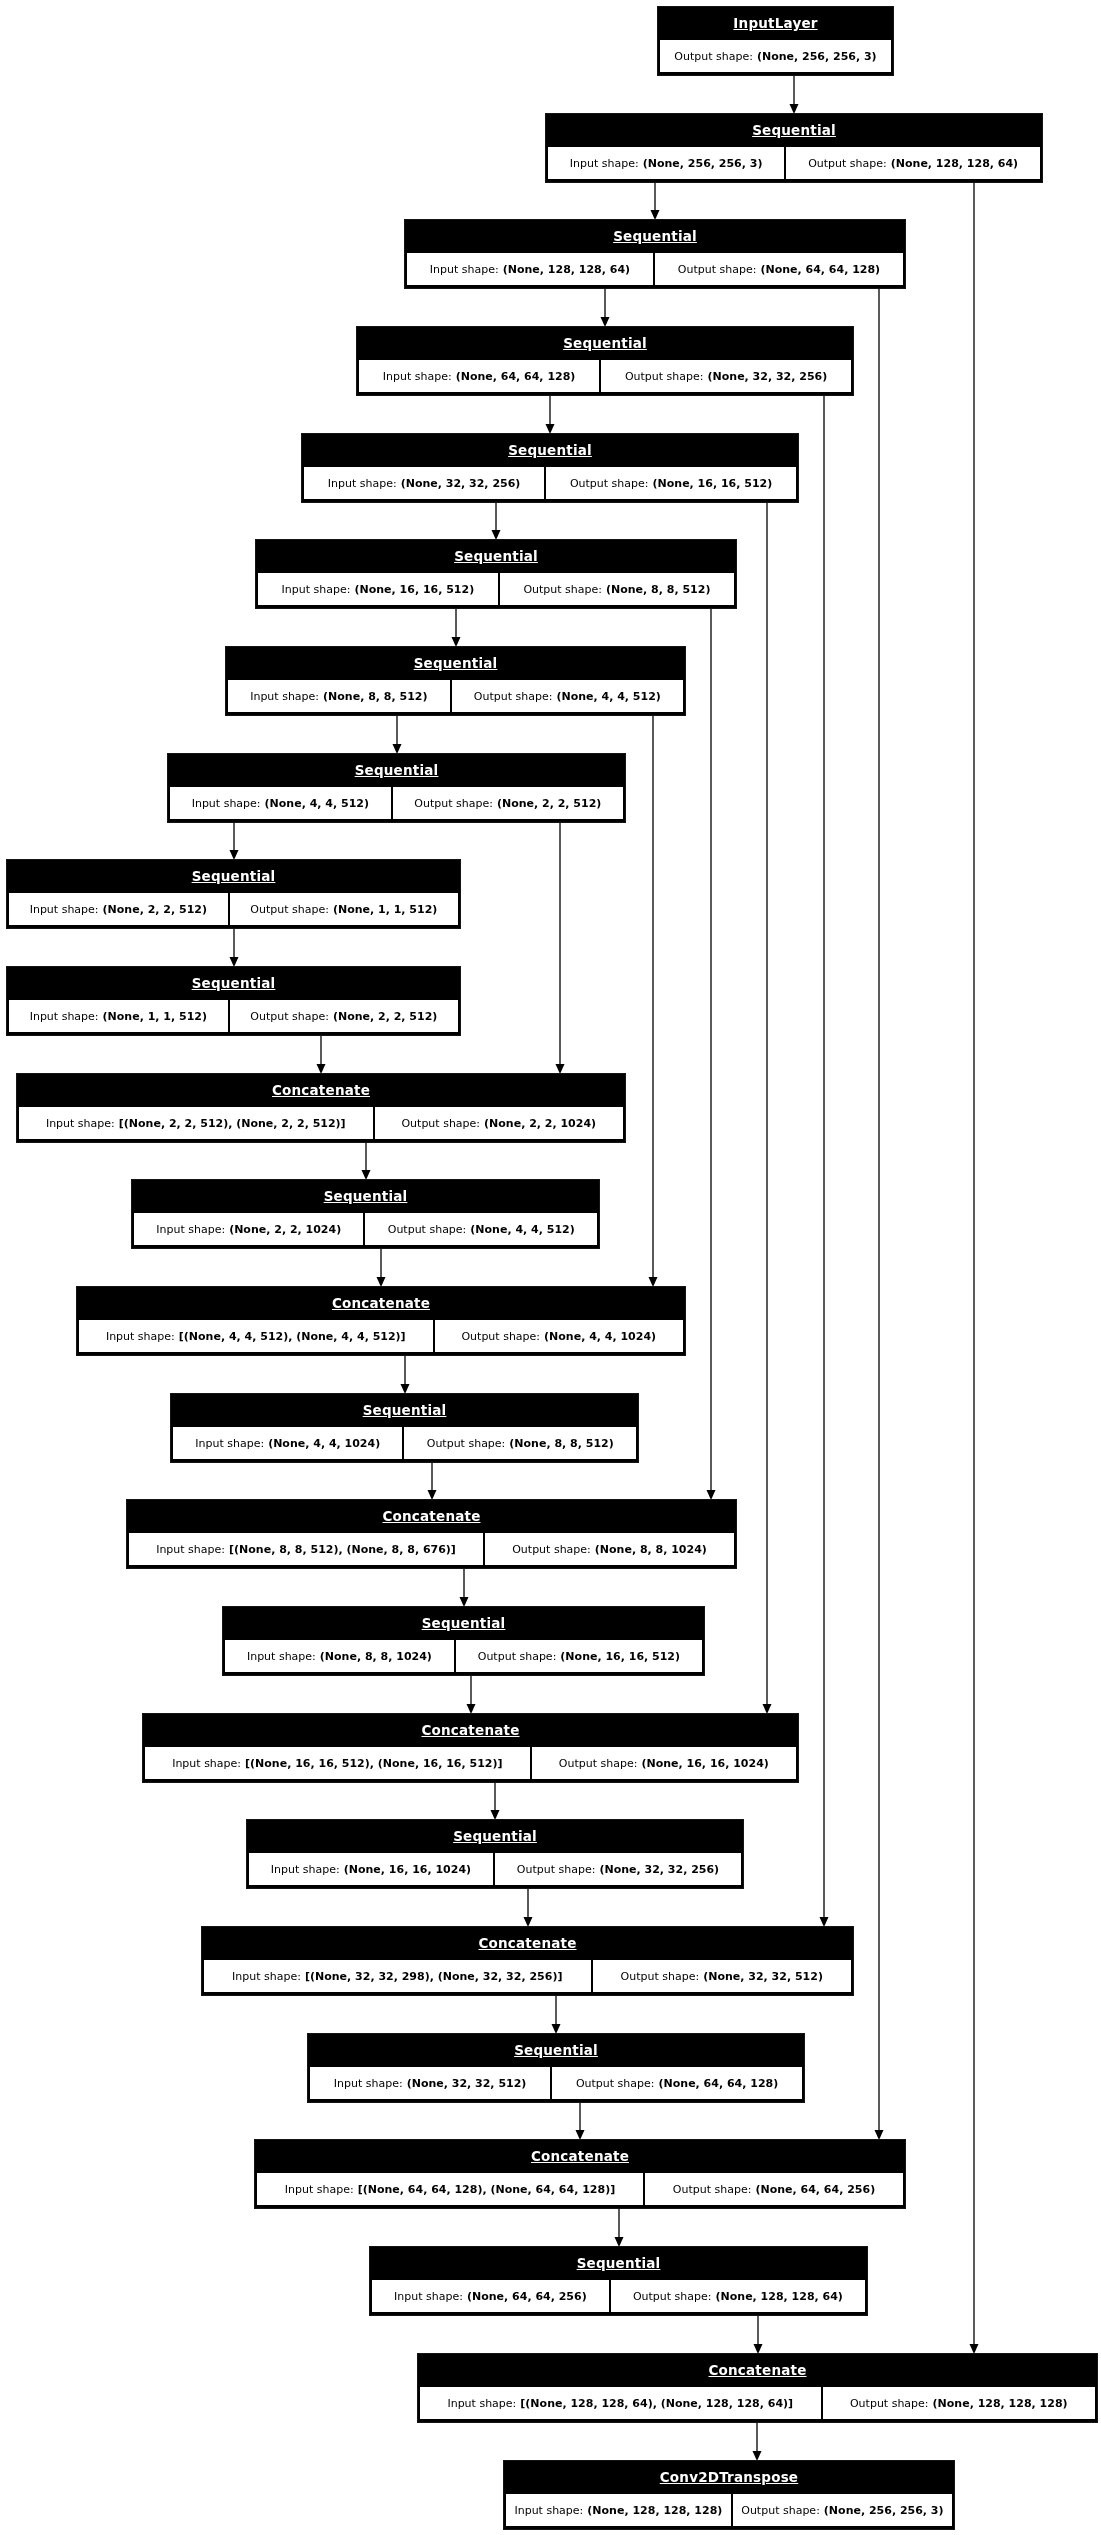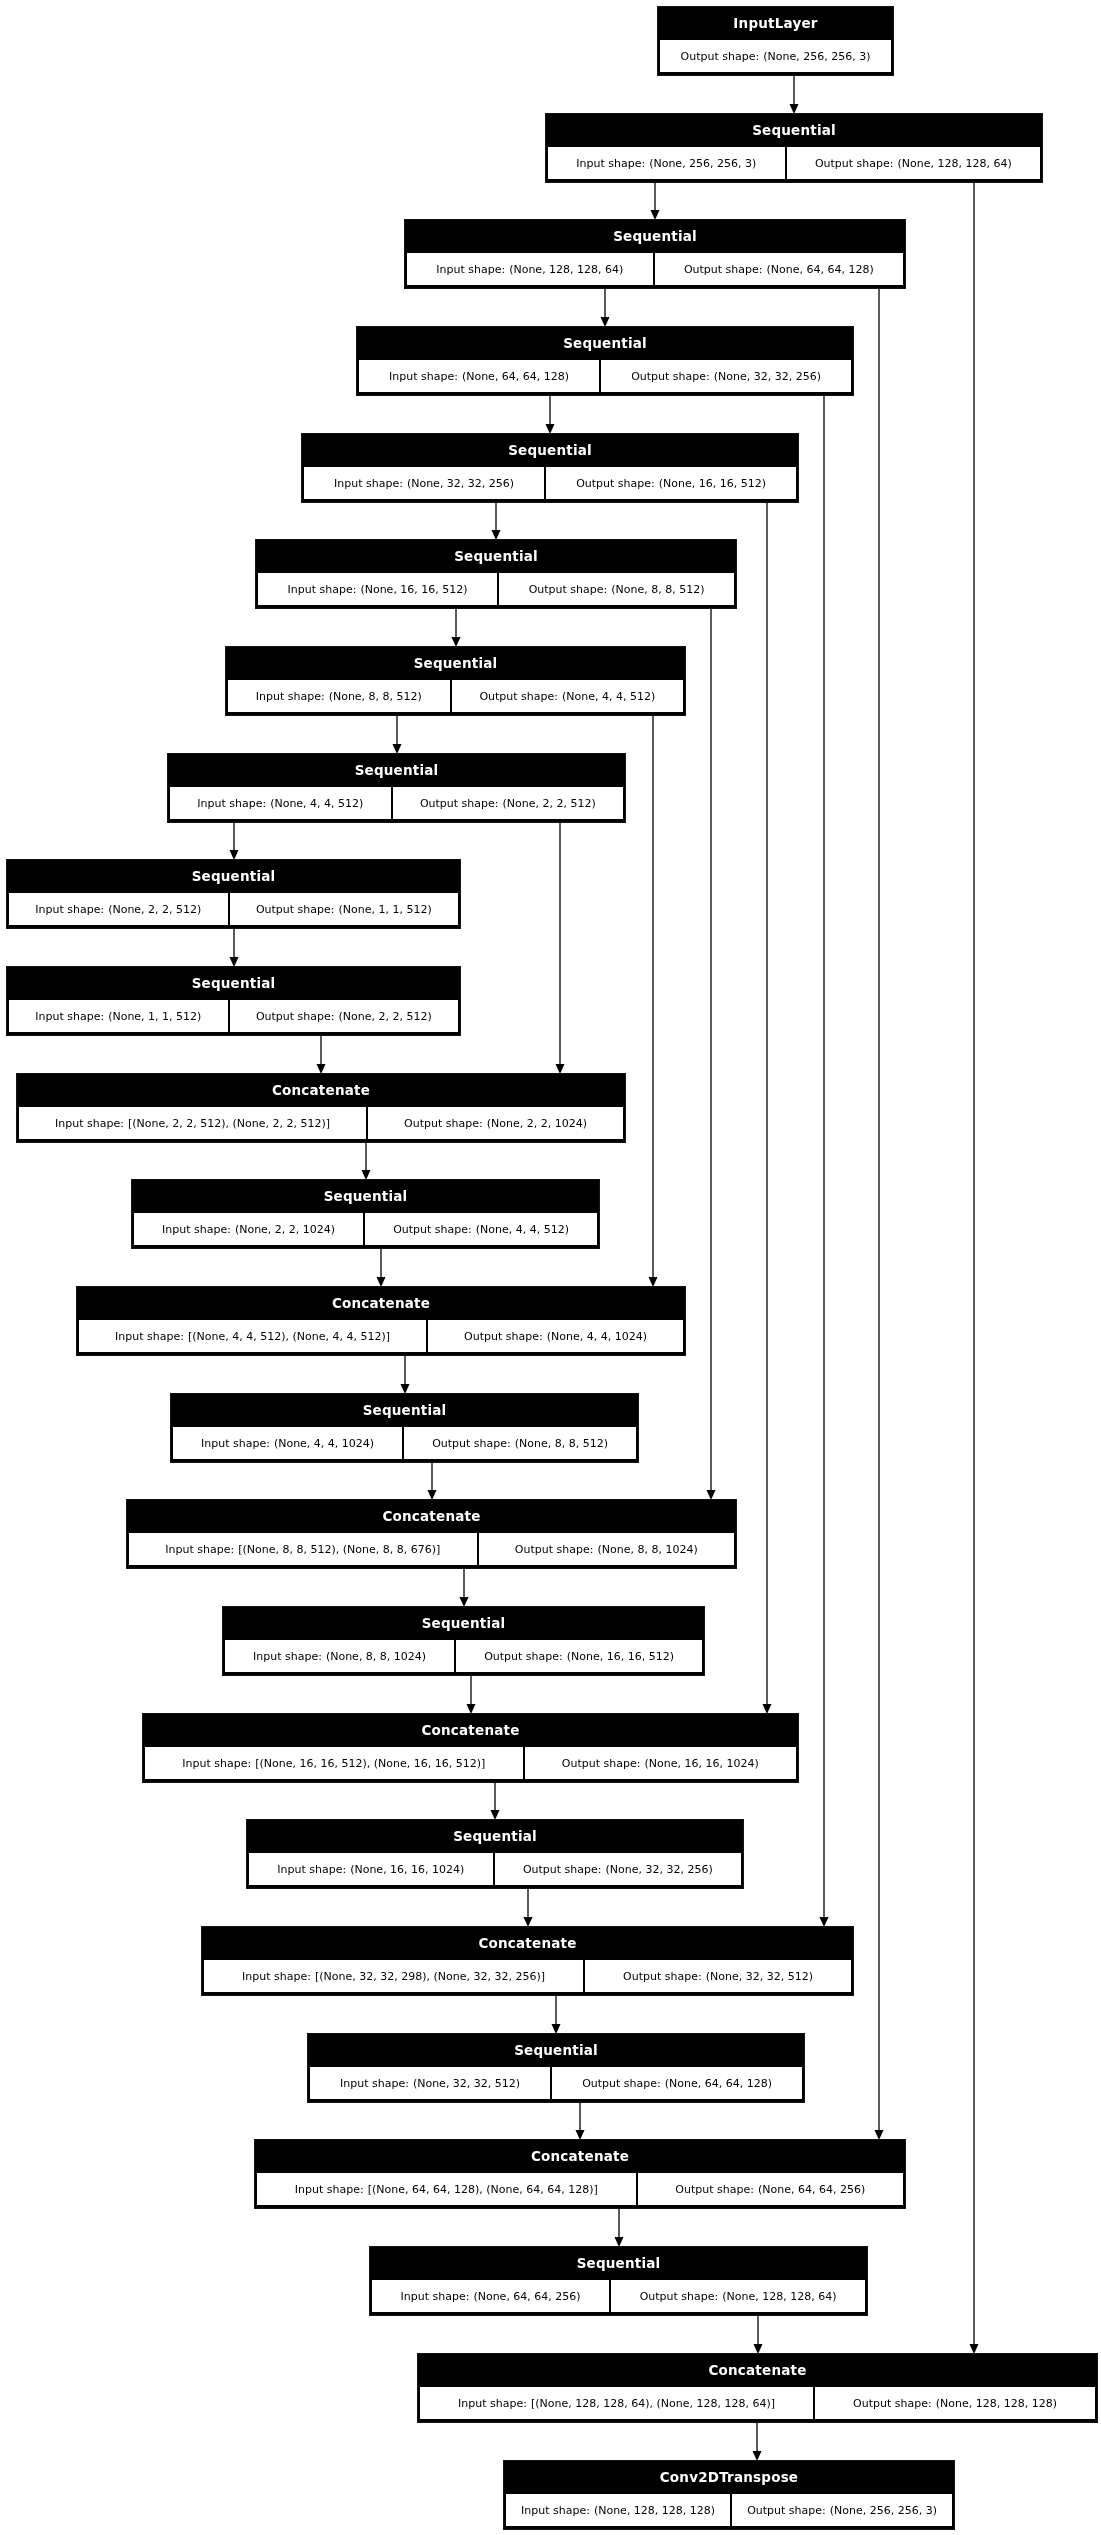--- a/index.html
+++ b/index.html
@@ -15,36 +15,37 @@
     padding:0 2px 2px 2px;
   }
   .node-title{
     height:33px;
     line-height:33px;
     text-align:center;
     color:#ffffff;
     font-weight:bold;
     font-size:13.5px;
     letter-spacing:0.2px;
+    text-decoration:underline;
   }
   .node-body{display:flex;height:32px;gap:2px;}
   .cell{
     background:#ffffff;
     color:#000000;
     flex:1 1 auto;
     display:flex;
     align-items:center;
     justify-content:center;
     white-space:nowrap;
     font-size:11px;
     padding:0 6px;
     overflow:hidden;
   }
   .shape-prefix{font-weight:normal;}
-  .shape-val{font-weight:normal;margin-left:4px;}
+  .shape-val{font-weight:bold;margin-left:4px;}
 </style>
 </head>
 <body>
 
 <div class="canvas">
   <svg id="edge-layer" xmlns="http://www.w3.org/2000/svg">
       <g>
         <line x1="794" y1="76" x2="794" y2="106" stroke="#000000" stroke-width="1.3"></line>
         <polygon points="789.5,104 798.5,104 794,114" fill="#000000"></polygon>
       </g>

